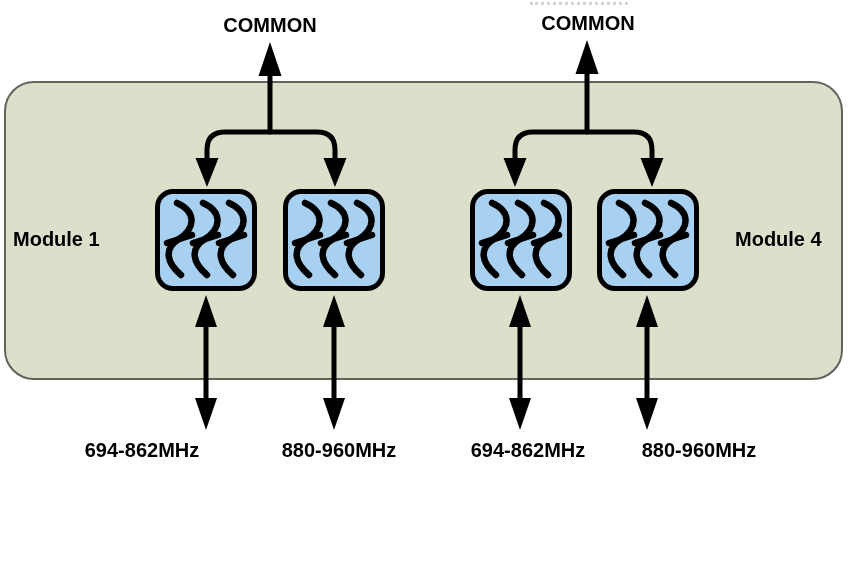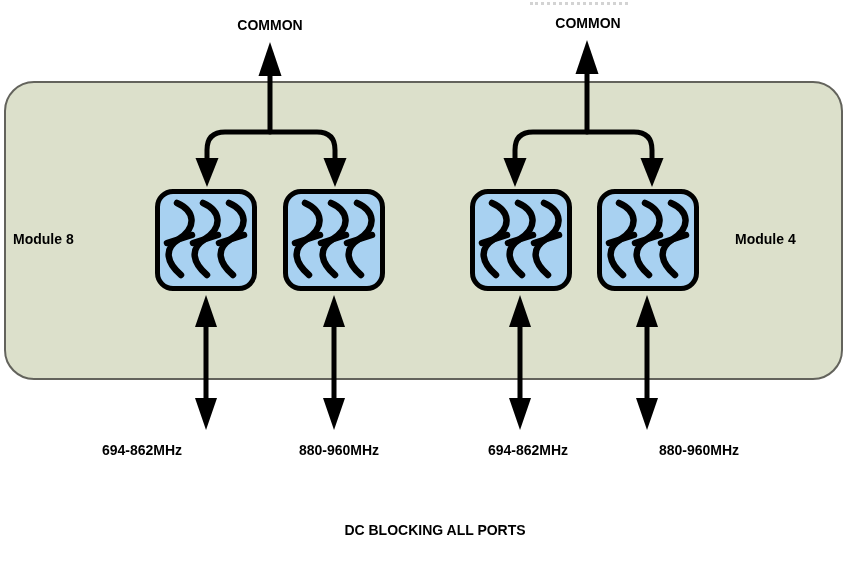--- a/index.html
+++ b/index.html
@@ -63,21 +63,21 @@
   .filter-box svg { display: block; width: 92px; height: 92px; }
   .squig {
     stroke: var(--line);
     stroke-width: 6.5;
     fill: none;
     stroke-linecap: round;
   }
   .label {
     position: absolute;
     font-weight: bold;
-    font-size: 14px;
+    font-size: 20px;
     line-height: 24px;
     color: var(--text);
     white-space: nowrap;
   }
   .centered { transform: translateX(-50%); }
   .top-artifact {
     position: absolute;
     left: 530px;
     top: 2px;
     width: 98px;
@@ -202,23 +202,22 @@
       <g transform="translate(63,9)">
         <path class="squig" d="M 6,0 C 24,8 26,24 8,36 C -8,46 -4,60 10,72"></path>
         <path class="squig" d="M -4,40 L 21,32"></path>
       </g>
     </svg>
   </div>
 
   <div class="label centered" style="left:270px; top:13px">COMMON</div>
   <div class="label centered" style="left:588px; top:11px">COMMON</div>
 
-  <div class="label" style="left:13px; top:227px">Module 8</div>
+  <div class="label" style="left:13px; top:227px">Module 1</div>
   <div class="label" style="left:735px; top:227px">Module 4</div>
 
   <div class="label centered" style="left:142px; top:438px">694-862MHz</div>
   <div class="label centered" style="left:339px; top:438px">880-960MHz</div>
   <div class="label centered" style="left:528px; top:438px">694-862MHz</div>
   <div class="label centered" style="left:699px; top:438px">880-960MHz</div>
 
-  <div class="label centered" style="left:435px; top:518px">DC BLOCKING ALL PORTS</div>
 
 </div>
 
 </body></html>

